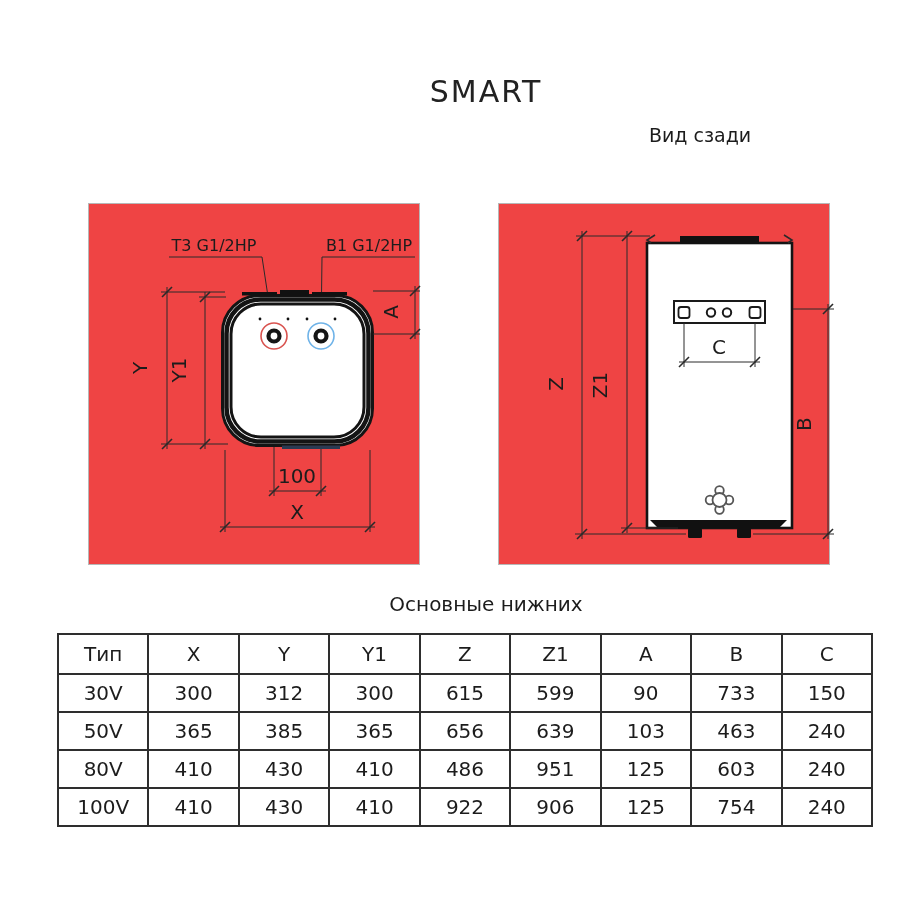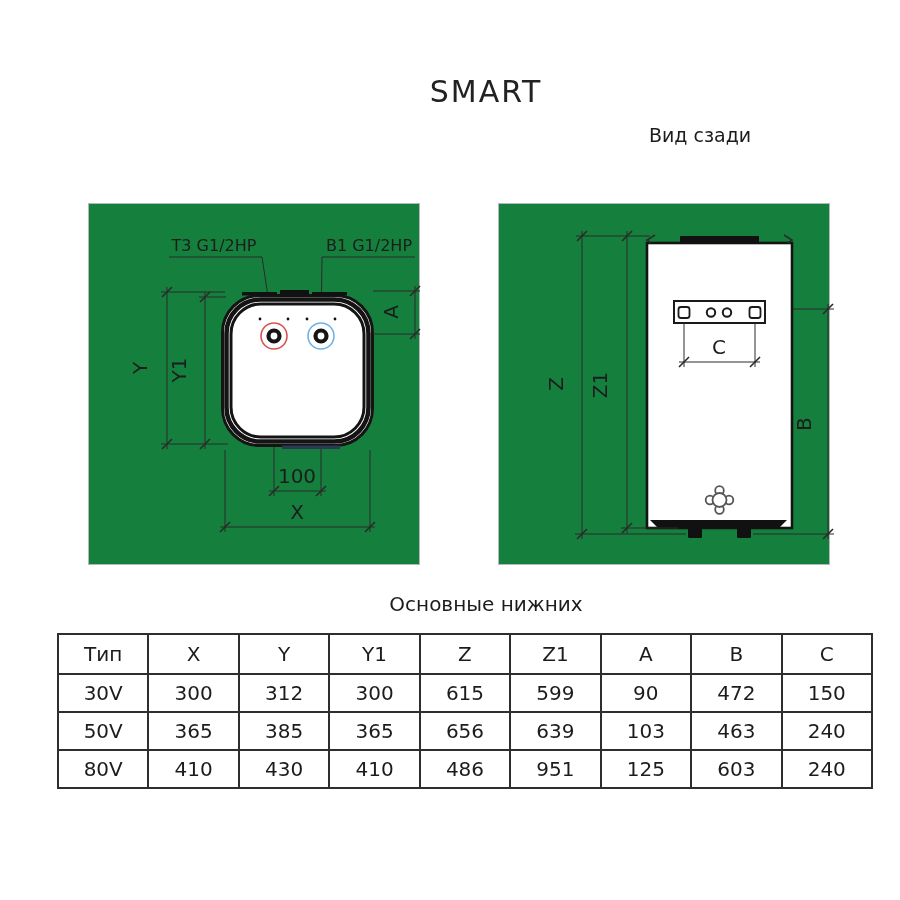--- a/index.html
+++ b/index.html
@@ -3,21 +3,21 @@
 <meta charset="utf-8">
 <style>
   html,body{margin:0;padding:0;background:#fff;}
   #page{position:relative;width:900px;height:900px;background:#fff;
         font-family:"DejaVu Sans","Liberation Sans",sans-serif;color:#1c1c1c;overflow:hidden;}
   .abs{position:absolute;padding-left:36px;}
   #smart-title{left:0;top:74px;width:900px;text-align:center;font-size:30px;font-weight:500;letter-spacing:2px;color:#222;}
   .view-title{font-size:19px;line-height:30px;text-align:center;color:#1c1c1c;}
   #top-view-title{left:78px;top:120px;width:352px;}
   #rear-view-title{left:498px;top:120px;width:332px;}
-  .panel{border:1px solid #b7b7b7;background:#15803d;box-sizing:border-box;}
+  .panel{border:1px solid #b7b7b7;background:#ef4444;box-sizing:border-box;}
   #left-panel{left:88px;top:203px;width:332px;height:362px;}
   #right-panel{left:498px;top:203px;width:332px;height:362px;}
   #table-title{left:0;top:592px;width:900px;text-align:center;font-size:20px;color:#1c1c1c;}
   #dims-table{left:42px;top:633px;width:816px;border-collapse:collapse;table-layout:fixed;position:absolute;margin-left:15px;}
   #dims-table th,#dims-table td{border:2px solid #2e2e2e;text-align:center;font-weight:400;
         font-size:20px;color:#1c1c1c;padding:0;}
   #dims-table th{height:38px;}
   #dims-table td{height:36px;}
   svg text{font-family:"DejaVu Sans","Liberation Sans",sans-serif;fill:#1c1c1c;}
   .dim-label{font-size:20px;}
@@ -175,21 +175,21 @@
     </thead>
     <tbody>
         <tr>
           <td>30V</td>
           <td>300</td>
           <td>312</td>
           <td>300</td>
           <td>615</td>
           <td>599</td>
           <td>90</td>
-          <td>472</td>
+          <td>733</td>
           <td>150</td>
         </tr>
         <tr>
           <td>50V</td>
           <td>365</td>
           <td>385</td>
           <td>365</td>
           <td>656</td>
           <td>639</td>
           <td>103</td>
@@ -200,16 +200,27 @@
           <td>80V</td>
           <td>410</td>
           <td>430</td>
           <td>410</td>
           <td>486</td>
           <td>951</td>
           <td>125</td>
           <td>603</td>
           <td>240</td>
         </tr>
+        <tr>
+          <td>100V</td>
+          <td>410</td>
+          <td>430</td>
+          <td>410</td>
+          <td>922</td>
+          <td>906</td>
+          <td>125</td>
+          <td>754</td>
+          <td>240</td>
+        </tr>
       </tbody>
   </table>
 
 </div>
 
 </body></html>

